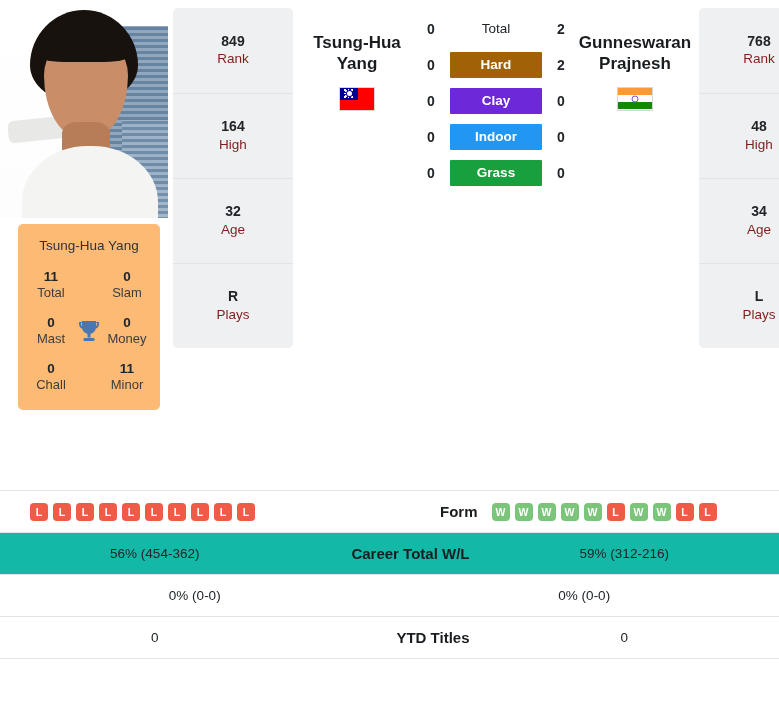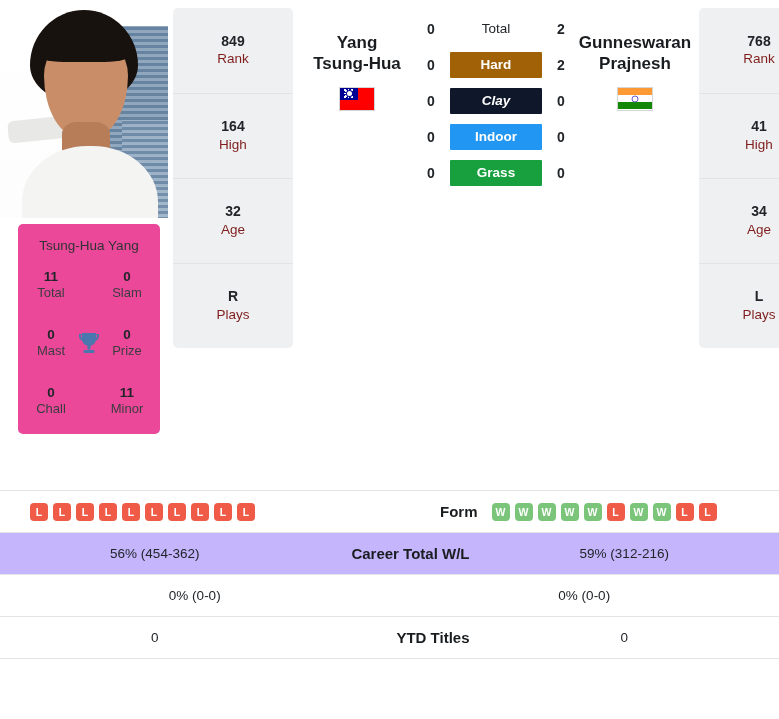--- a/index.html
+++ b/index.html
@@ -46,31 +46,31 @@
   .ph-hair{
     position:absolute;border-radius:50% 50% 44% 44%/60% 60% 40% 40%;
   }
   .ph-face{position:absolute;border-radius:46% 46% 44% 44%/40% 40% 60% 60%;}
   .ph-shirt{position:absolute;border-radius:48% 48% 0 0/70% 70% 0 0;}
   .ph-neck{position:absolute;border-radius:30%;}
   .ph-arm{position:absolute;border-radius:6px;}
 
   .titles-card{
     margin:6px 8px 0 18px;
-    background:#ec4899;
+    background:#fdba74;
     border-radius:5px;
     padding:14px 6px 16px 6px;
     box-sizing:border-box;
     flex:1 1 auto;
   }
   .tc-name{
     text-align:center;font-size:13.5px;color:#303336;line-height:1.25;
     margin-bottom:14px;font-weight:400;
   }
-  .tc-grid{display:flex;flex-direction:column;gap:25px;}
+  .tc-grid{display:flex;flex-direction:column;gap:13px;}
   .tc-row{display:flex;align-items:center;justify-content:space-between;padding:0 6px;}
   .tc-cell{flex:1;text-align:center;}
   .tc-val{font-size:13.5px;font-weight:700;color:#212529;line-height:1.2;}
   .tc-lab{font-size:13px;color:#3a3d40;line-height:1.3;}
   .tc-trophy{flex:0 0 34px;display:flex;justify-content:center;align-items:center;}
 
   
   .stat-col{
     width:120px;flex:0 0 120px;
     margin-top:8px;
@@ -137,21 +137,21 @@
     font-size:13.5px;font-weight:700;color:#ffffff;border-radius:1px;
   }
   .sbadge.plain{color:#212529;font-weight:400;background:transparent;font-size:13.5px;}
 
   
   .table{border-top:1px solid #e3e4e6;}
   .trow{
     display:flex;align-items:center;height:41px;
     border-bottom:1px solid #e3e4e6;
   }
-  .trow.alt{background:#c4b5fd;}
+  .trow.alt{background:#14b8a6;}
   .tleft,.tright{flex:1 1 0;display:flex;align-items:center;}
   .tleft{justify-content:center;}
   .tright{justify-content:center;}
   .tmid{
     width:160px;flex:0 0 160px;text-align:right;
     font-size:15px;font-weight:700;color:#1a1d20;
   }
   .tval{font-size:13.5px;color:#212529;}
   .formwrap{display:flex;gap:5px;}
   .fb{
@@ -206,21 +206,21 @@
               <svg width="22" height="24" viewBox="0 0 22 24" aria-hidden="true">
                 <path d="M4 2h14v6a7 7 0 0 1-14 0V2z" fill="#4a77ad"></path>
                 <path d="M4 3H1v2a5 5 0 0 0 4 4.8V7.8A3 3 0 0 1 3 5V4h1V3z" fill="#4a77ad"></path>
                 <path d="M18 3h3v2a5 5 0 0 1-4 4.8V7.8A3 3 0 0 0 19 5V4h-1V3z" fill="#4a77ad"></path>
                 <rect x="9.5" y="13.5" width="3" height="5" fill="#4a77ad"></rect>
                 <rect x="5.5" y="19" width="11" height="3" rx="1" fill="#4a77ad"></rect>
               </svg>
             </div>
             <div class="tc-cell">
               <div class="tc-val">0</div>
-              <div class="tc-lab">Prize</div>
+              <div class="tc-lab">Money</div>
             </div>
           </div>
           <div class="tc-row">
             <div class="tc-cell">
               <div class="tc-val">0</div>
               <div class="tc-lab">Chall</div>
             </div>
             <div class="tc-trophy"></div>
             <div class="tc-cell">
               <div class="tc-val">11</div>
@@ -245,43 +245,43 @@
         <div class="stat-lab">Age</div>
       </div>
       <div class="stat-cell">
         <div class="stat-val">R</div>
         <div class="stat-lab">Plays</div>
       </div>
     </div>
 
     <div class="center-col">
       <div class="nameblock">
+        <div class="pname">Tsung-Hua</div>
         <div class="pname">Yang</div>
-        <div class="pname">Tsung-Hua</div>
         <div class="flag flag-tw">
           <div class="canton"></div>
           <div class="ray"></div>
           <div class="sun"></div>
         </div>
       </div>
 
       <div class="surfaces">
         <div class="srow">
           <div class="snum">0</div>
           <div class="sbadge plain">Total</div>
           <div class="snum">2</div>
         </div>
         <div class="srow">
           <div class="snum">0</div>
           <div class="sbadge" id="badge-hard" style="background: #a16207;">Hard</div>
           <div class="snum">2</div>
         </div>
         <div class="srow">
           <div class="snum">0</div>
-          <div class="sbadge" id="badge-clay" style="background: #0f172a; font-style: italic;">Clay</div>
+          <div class="sbadge" id="badge-clay" style="background: #6d28d9;">Clay</div>
           <div class="snum">0</div>
         </div>
         <div class="srow">
           <div class="snum">0</div>
           <div class="sbadge" id="badge-indoor" style="background: rgb(33, 150, 243);">Indoor</div>
           <div class="snum">0</div>
         </div>
         <div class="srow">
           <div class="snum">0</div>
           <div class="sbadge" id="badge-grass" style="background: rgb(23, 160, 61); text-align: center;">Grass</div>
@@ -300,21 +300,21 @@
         </div>
       </div>
     </div>
 
     <div class="stat-col right">
       <div class="stat-cell">
         <div class="stat-val">768</div>
         <div class="stat-lab">Rank</div>
       </div>
       <div class="stat-cell">
-        <div class="stat-val">41</div>
+        <div class="stat-val">48</div>
         <div class="stat-lab">High</div>
       </div>
       <div class="stat-cell">
         <div class="stat-val">34</div>
         <div class="stat-lab">Age</div>
       </div>
       <div class="stat-cell">
         <div class="stat-val">L</div>
         <div class="stat-lab">Plays</div>
       </div>

